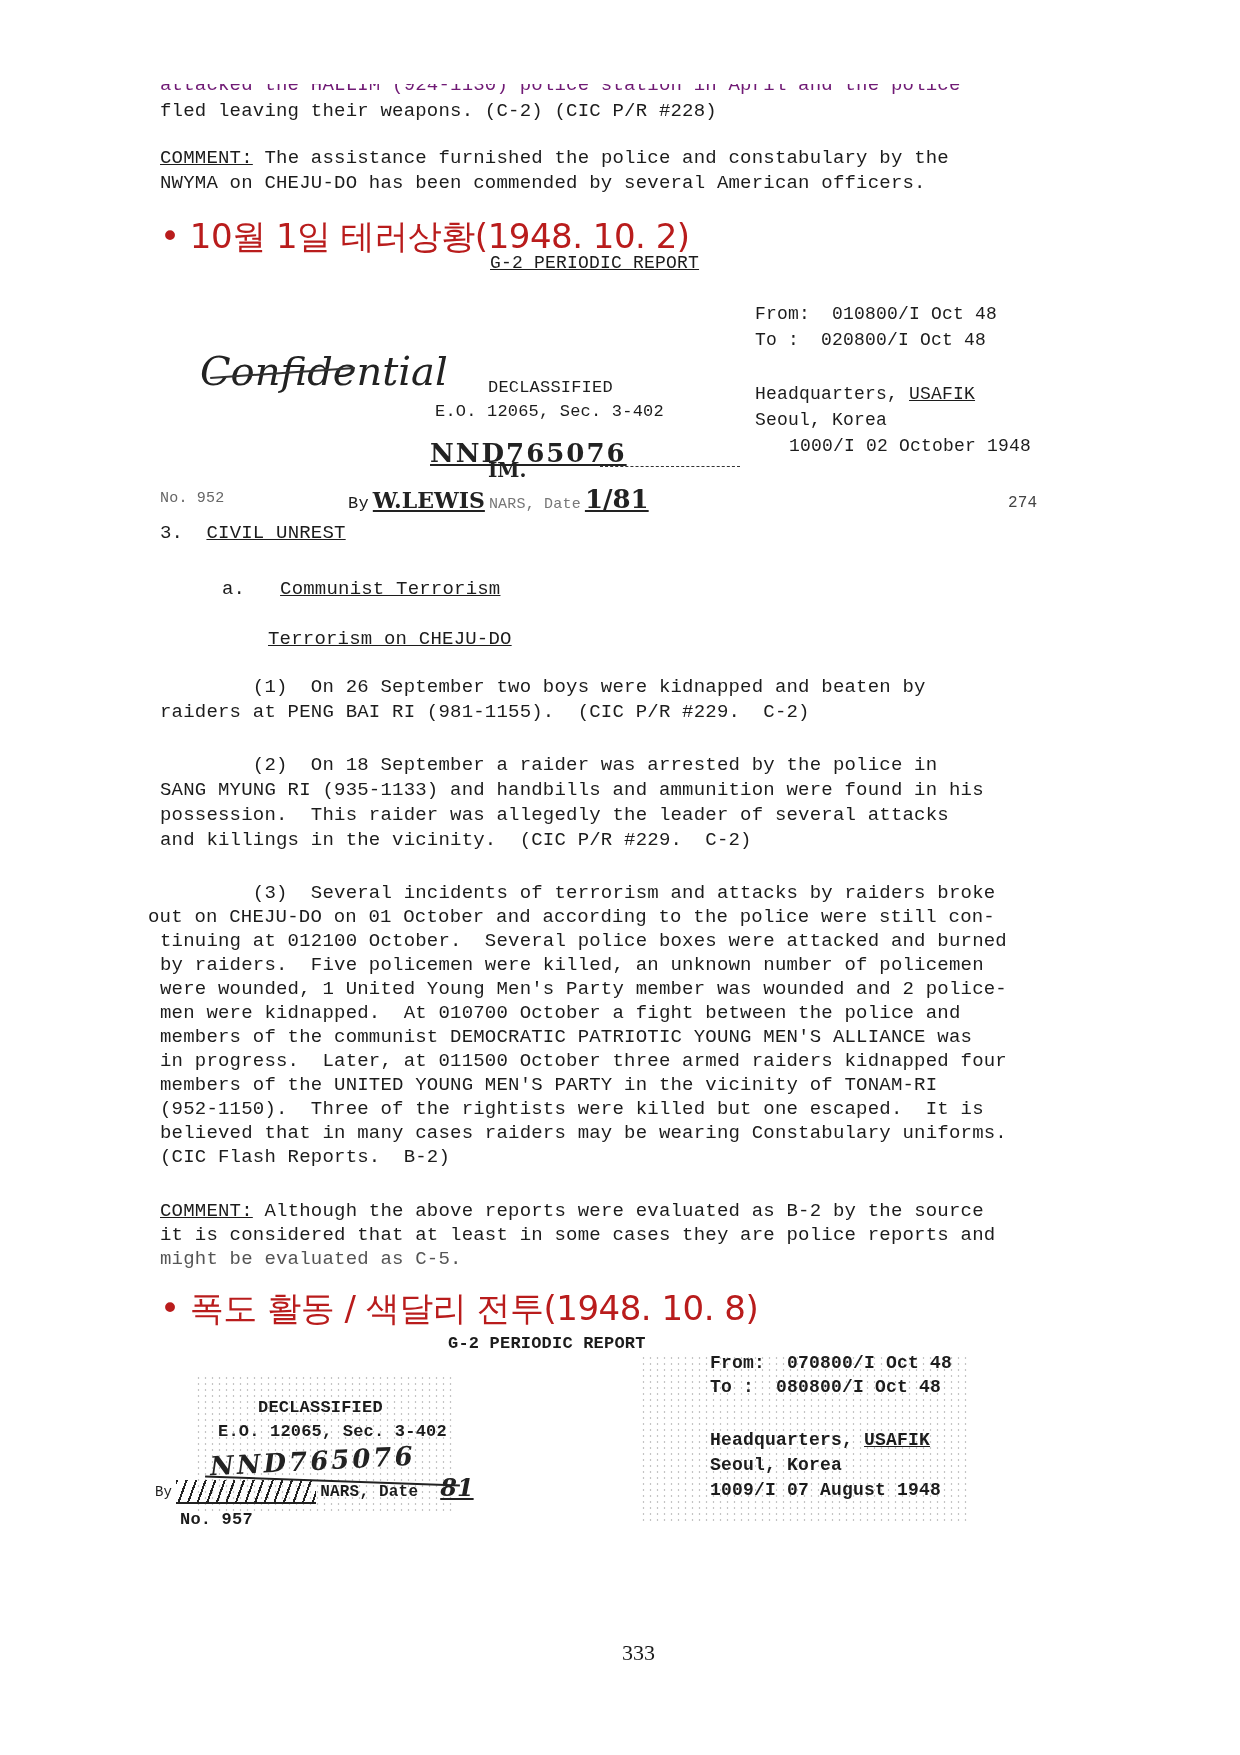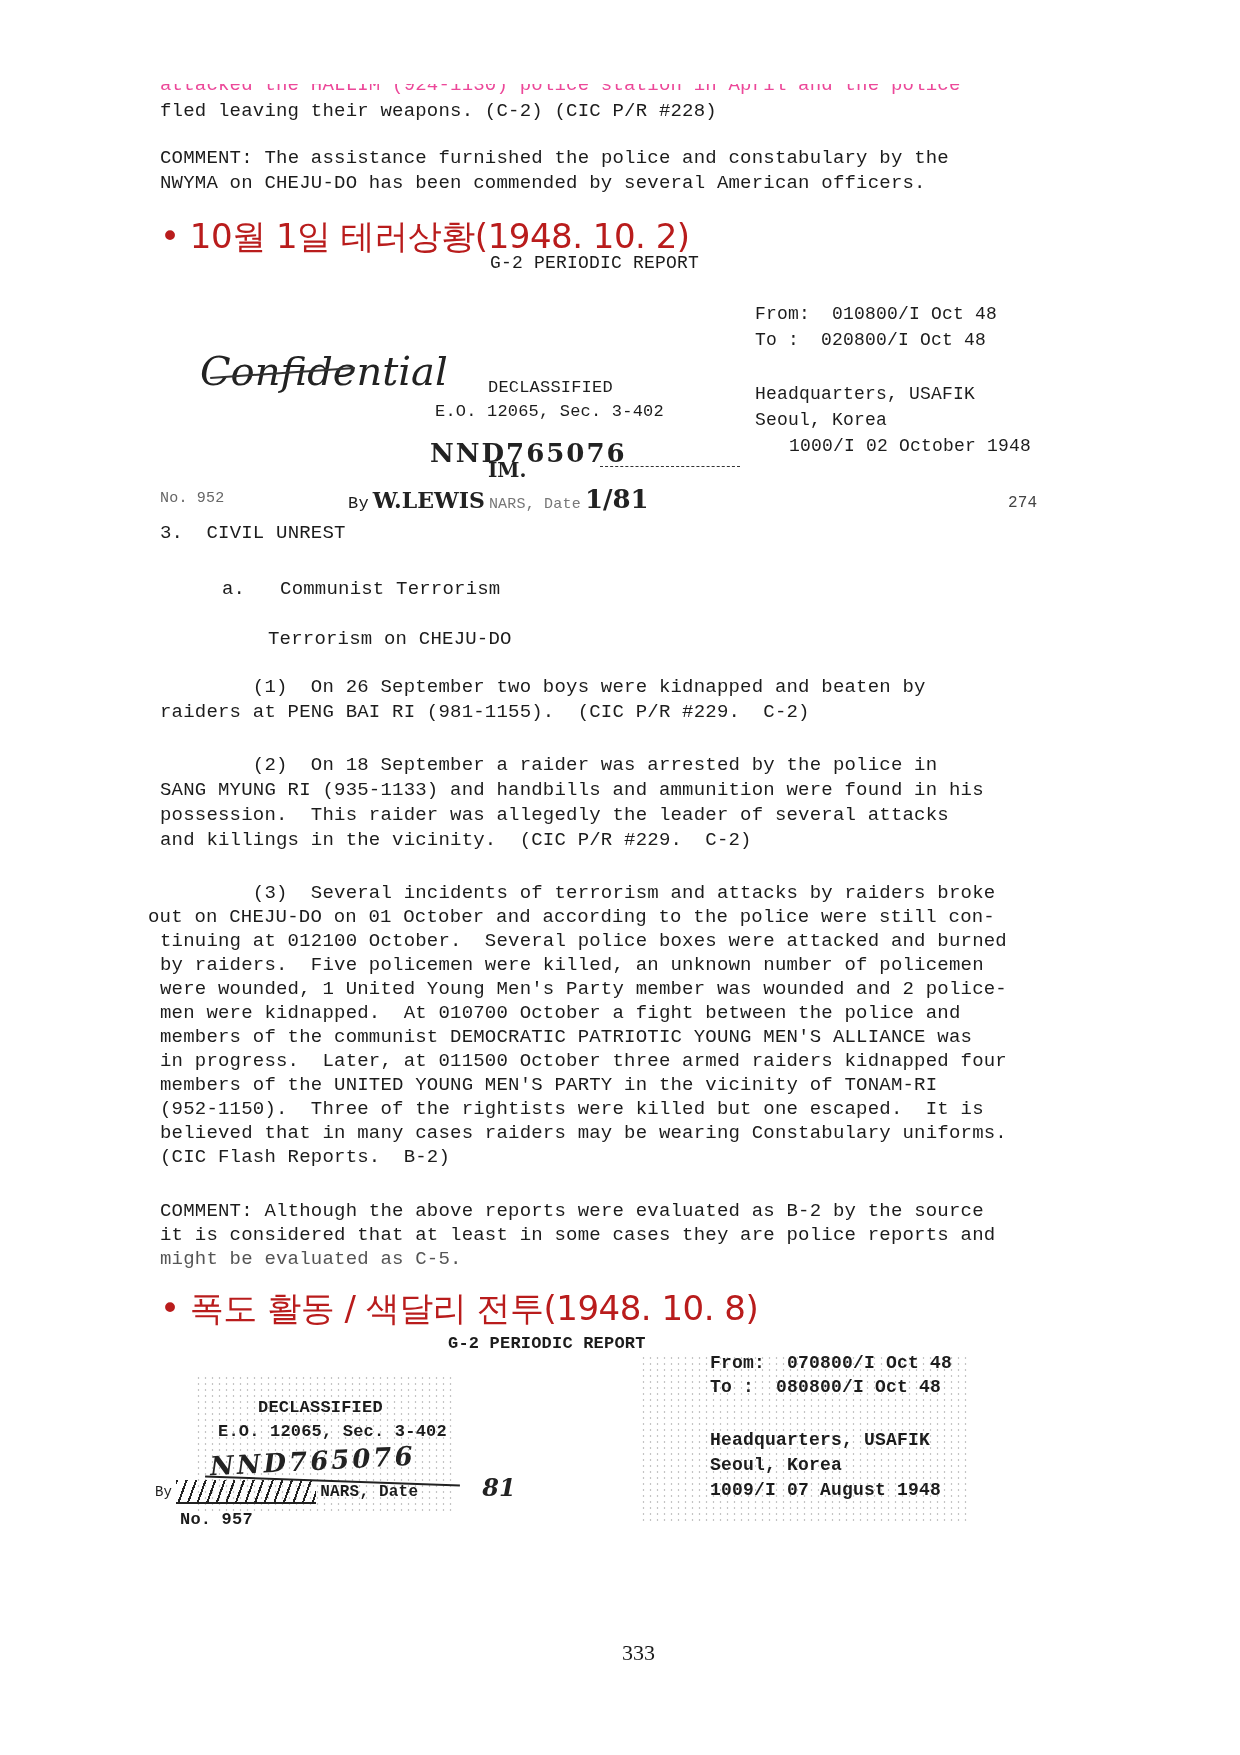--- a/index.html
+++ b/index.html
@@ -1,33 +1,33 @@
 <!DOCTYPE html>
 <html><head>
   <meta charset="utf-8">
   <style>
     html, body { margin: 0; padding: 0; background: #ffffff; }
     body { width: 1240px; height: 1755px; position: relative; overflow: hidden; color: #1a1a1a; }
     .tw { font-family: "Liberation Mono", "DejaVu Sans Mono", monospace; font-size: 19px; letter-spacing: 0.2px; color: #1c1c1c; }
     .ko { font-family: "DejaVu Sans", sans-serif; font-size: 34px; color: #b91c1c; letter-spacing: -0.5px; }
     .abs { position: absolute; white-space: nowrap; }
-    .u { }
+    .u { text-decoration: underline; }
     .hand { font-family: "DejaVu Serif", serif; font-style: italic; color: #222; }
     .stamp-noise {
       position: absolute;
       background-image: radial-gradient(#555 0.8px, transparent 1.2px);
       background-size: 7px 6px;
       opacity: 0.35;
     }
     .page-num { font-family: "Liberation Serif", serif; font-size: 22px; }
   </style>
 </head>
 <body>
 
-<div class="abs tw" style="left:160px; top:74px; color:#ec4899; clip-path: inset(10px 0 0 0);">attacked the HALLIM (924-1130) police station in April and the police</div>
+<div class="abs tw" style="left:160px; top:74px; color:#701a75; clip-path: inset(10px 0 0 0);">attacked the HALLIM (924-1130) police station in April and the police</div>
 <div class="abs tw" style="left:160px; top:100px;">fled leaving their weapons.  (C-2)  (CIC P/R #228)</div>
 
 <div class="abs tw" style="left:160px; top:147px;">
   <span class="u">COMMENT:</span><span> The assistance furnished the police and constabulary by the</span>
 </div>
 <div class="abs tw" style="left:160px; top:172px;">NWYMA on CHEJU-DO has been commended by several American officers.</div>
 
 <div class="abs ko" style="left:160px; top:214px;">• 10월 1일 테러상황(1948. 10. 2)</div>
 
 <div class="abs tw u" style="left:490px; top:253px; font-size:18px;">G-2 PERIODIC REPORT</div>
@@ -115,17 +115,17 @@
 <div class="abs tw" style="left:710px; top:1480px; font-size:18px; font-weight:bold;">1009/I 07 August 1948</div>
 
 <div class="abs tw" style="left:258px; top:1398px; font-size:17px; font-weight:bold;">DECLASSIFIED</div>
 <div class="abs tw" style="left:218px; top:1422px; font-size:17px; font-weight:bold;">E.O. 12065, Sec. 3-402</div>
 <div class="abs hand" style="left:210px; top:1446px; font-size:26px; font-weight:bold; letter-spacing:3px; transform: rotate(-3deg);">NND765076</div>
 <div class="abs" style="left:205px; top:1480px; width:255px; height:2px; background:#222; transform: rotate(2deg);"></div>
 <div class="abs" style="left:155px; top:1473px;">
   <span class="tw" style="font-size:14px;">By</span>
   <span class="hand" style="font-size:20px; font-weight:bold; display:inline-block; width:140px; overflow:hidden; color:transparent; border-bottom:2px solid #222; background: repeating-linear-gradient(110deg, #222 0 2px, transparent 2px 9px); height:22px; vertical-align:middle;">signature</span>
   <span class="tw" style="font-size:16px; font-weight:bold;">NARS, Date</span>
-  <span class="hand u" style="font-size:24px; font-weight:bold; margin-left:60px;">81</span>
+  <span class="hand u" style="font-size:24px; font-weight:bold; margin-left:18px;">81</span>
 </div>
 <div class="abs tw" style="left:180px; top:1510px; font-size:17px; font-weight:bold;">No. 957</div>
 
 <div class="abs page-num" style="left:622px; top:1640px;">333</div>
 
 </body></html>

